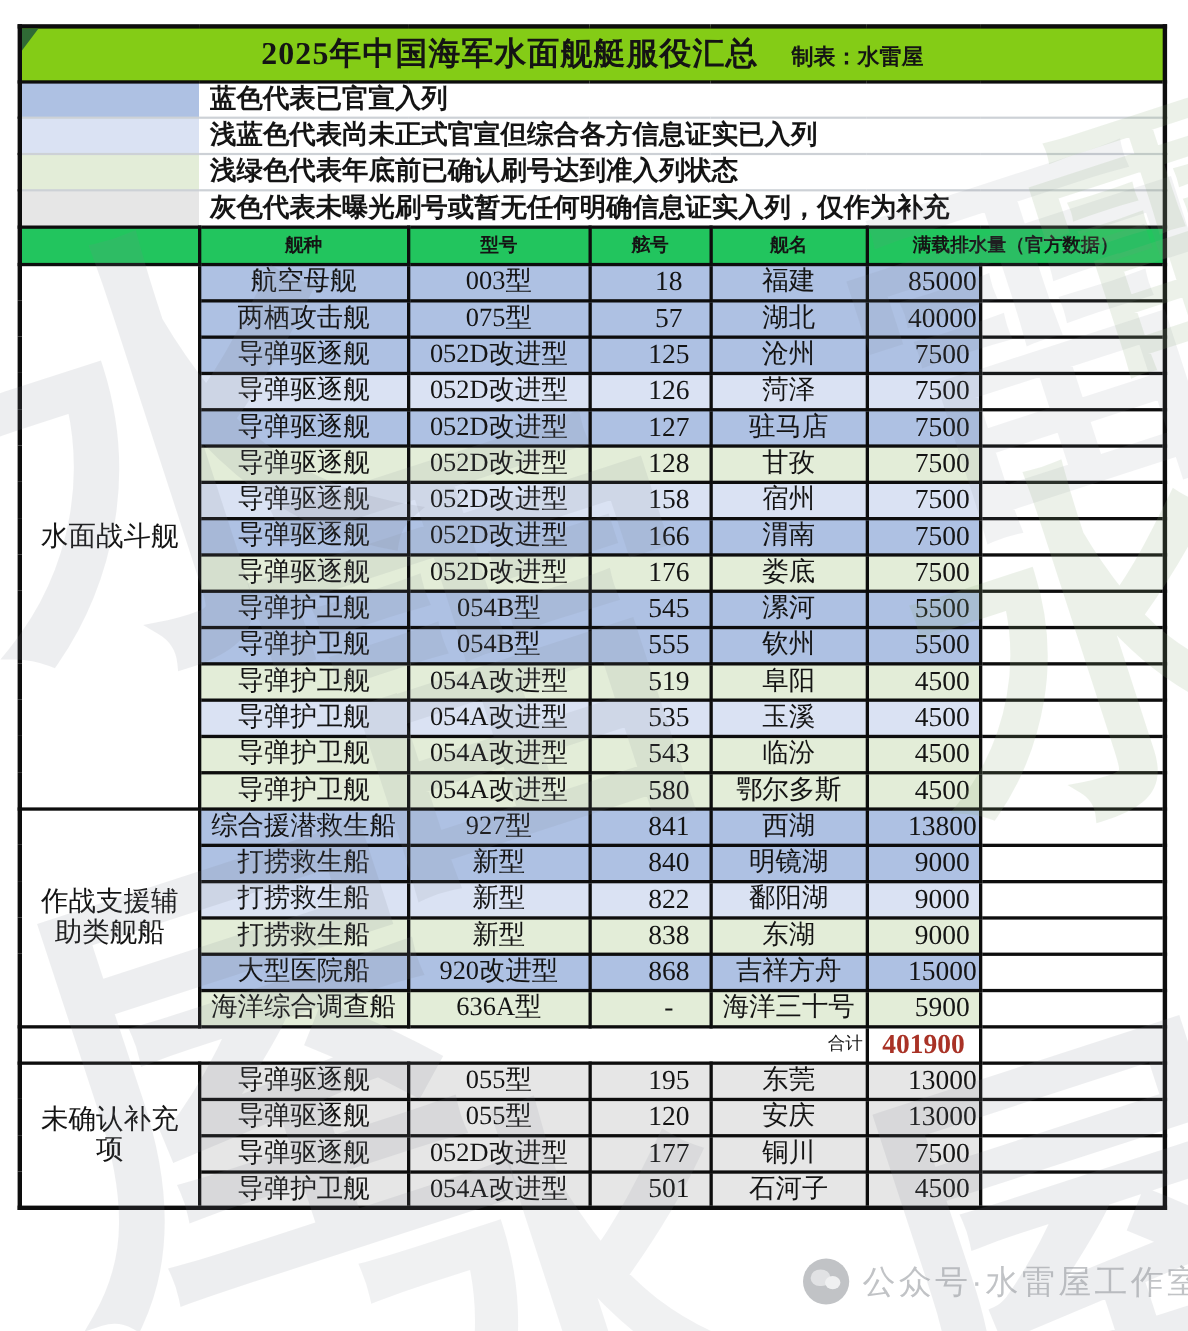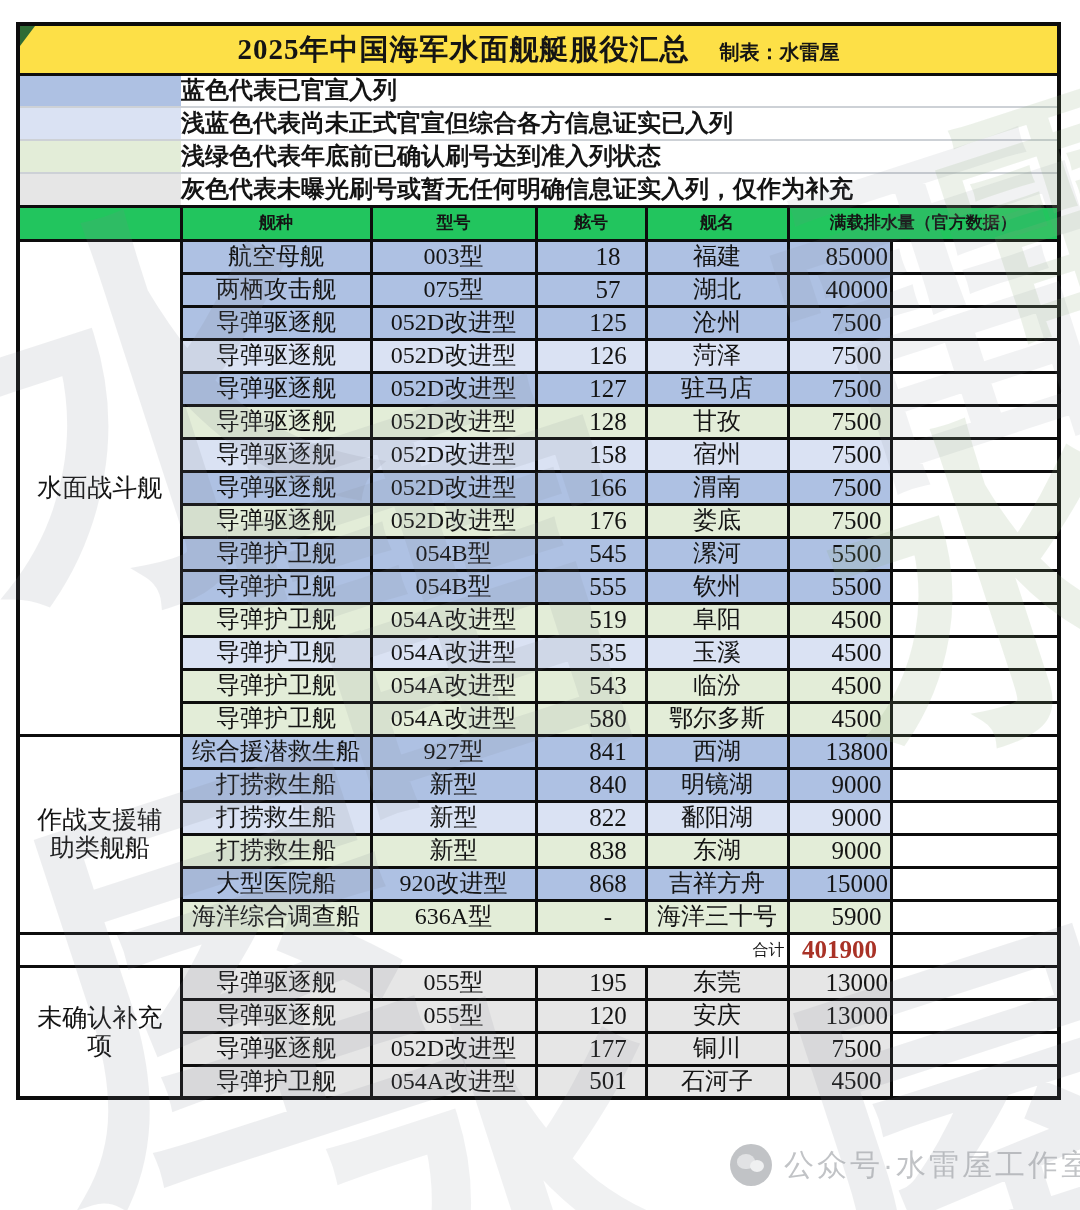--- a/index.html
+++ b/index.html
@@ -11,28 +11,28 @@
 
   table.ships{
     position:absolute;left:16px;top:22px;width:1041px;
     border-collapse:collapse;table-layout:fixed;background:#ffffff;
     border:4px solid #0d0d0d;
   }
   td{padding:0 2px;text-align:center;vertical-align:middle;font-size:24px;line-height:1.12;}
 
   
   tr.title-row{height:50px;}
-  tr.title-row td{border:3px solid #0d0d0d;background:#fde047;}
+  tr.title-row td{border:3px solid #0d0d0d;background:#84cc16;}
   .title-main{font-weight:bold;font-size:29px;letter-spacing:1px;}
   .title-credit{font-weight:bold;font-size:20px;margin-left:30px;}
 
   
   tr.legend-row{height:33px;}
   tr.legend-row td{border:0;border-bottom:2px solid #cdd1d6;}
-  td.legend-text{text-align:left;padding-left:0;font-size:24px;font-weight:600;background:#ffffff;}
+  td.legend-text{text-align:left;padding-left:10px;font-size:24px;font-weight:600;background:#ffffff;}
 
   
   tr.header-row{height:34px;}
   tr.header-row td{border:3px solid #0d0d0d;font-weight:bold;font-size:17px;background:#22c55e;}
 
   
   tr.data-row, tr.total-row{height:33px;}
   tr.data-row td, tr.total-row td{border:3px solid #0d0d0d;background:#ffffff;}
   td.group-label{font-size:25px;background:#ffffff;padding:0 6px;}
   td.cell-hull, td.cell-disp{font-size:25px;padding-left:36px;}

